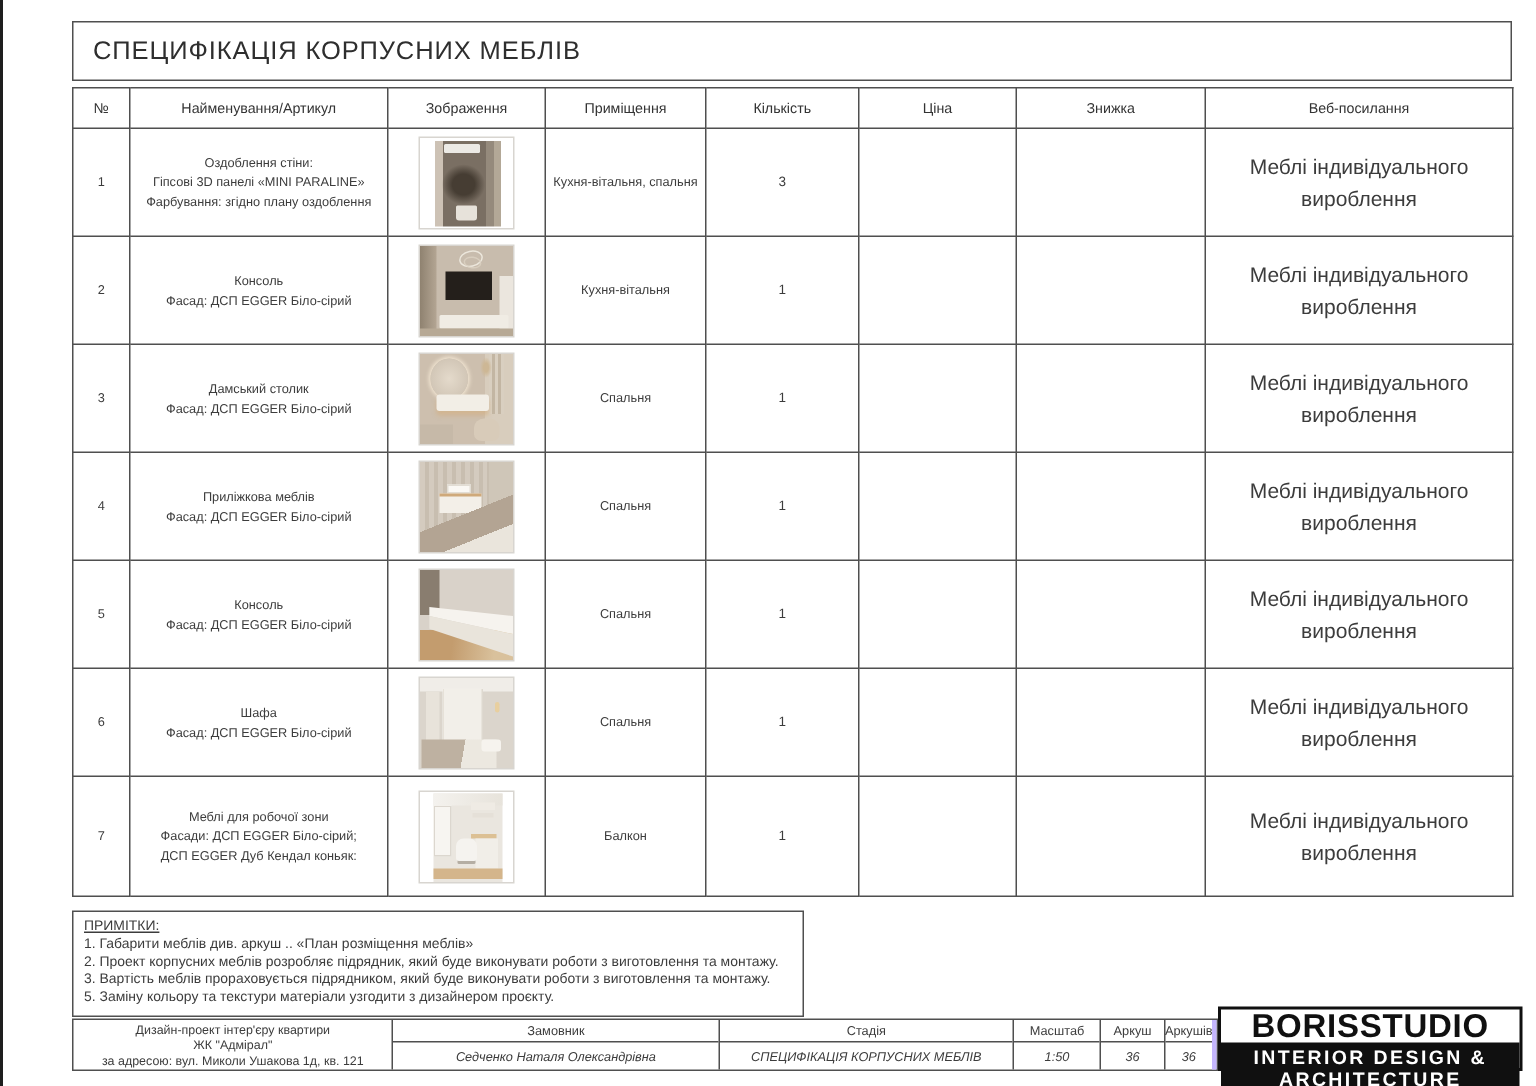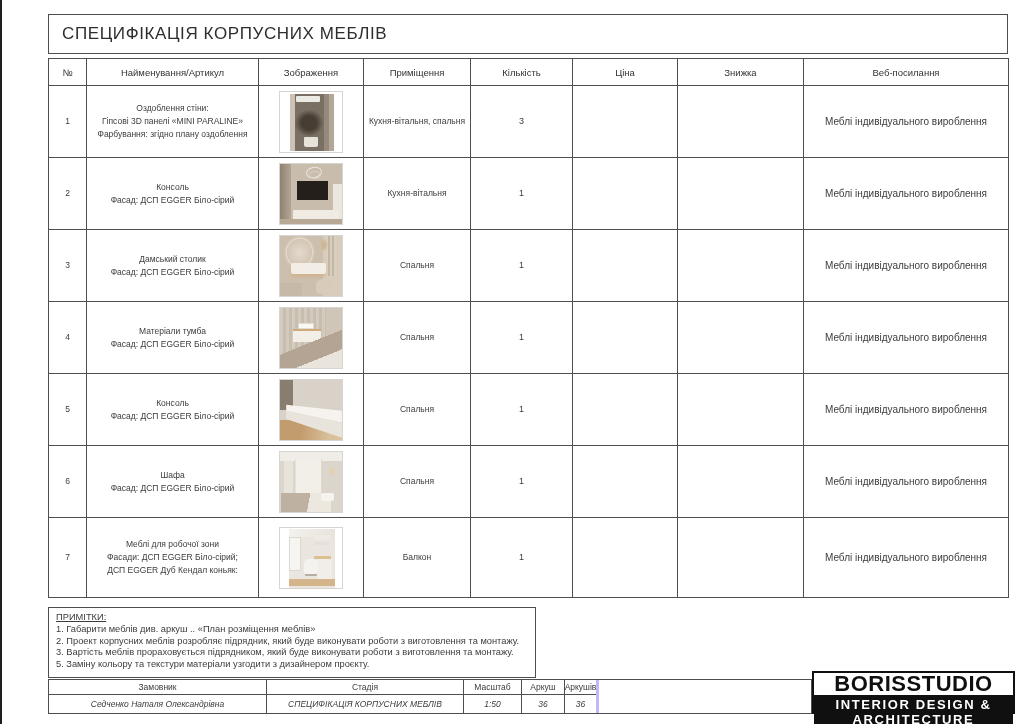--- a/index.html
+++ b/index.html
@@ -15,21 +15,21 @@
   
   table { width:960px; margin-top:4px; border-collapse:collapse; table-layout:fixed; }
   th,td { border:1px solid #4f4f4f; text-align:center; vertical-align:middle; padding:2px; }
   th { font-weight:normal; font-size:9.5px; height:27px; color:#333; }
   td { font-size:8.5px; line-height:1.5; }
   tr.r { height:72px; }
   tr.r-last { height:80px; }
   .nl { display:block; }
   .qty { font-size:9px; }
   .room { font-size:8.5px; }
-  .link { font-size:10px; }
+  .link { font-size:14px; }
 
   
   .thumb { width:64px; height:62px; background:#fff; border:1px solid #d8d5d0; margin:0 auto; position:relative; overflow:hidden; }
   .thumb i { position:absolute; display:block; }
   .t1-wall { left:10px; top:2px; width:44px; height:57px; background:linear-gradient(to right,#cdc2b5 0 5px,#7a6f63 5px 34px,#958a7c 34px 39px,#b3a897 39px 44px); }
   .t1-ac { left:16px; top:4px; width:24px; height:6px; background:#eceae5; border-radius:1px; }
   .t1-plant { left:14px; top:17px; width:30px; height:28px; background:radial-gradient(ellipse at 50% 50%,#463d33 0 35%,rgba(70,61,51,.5) 52%,rgba(70,61,51,0) 68%); }
   .t1-pot { left:24px; top:45px; width:14px; height:10px; background:#e7e2da; border-radius:1px 1px 2px 2px; }
 
   .t2-bg { inset:0; background:#c8bcad; }
@@ -200,21 +200,21 @@
         <td class="room">Спальня</td>
         <td class="qty">1</td>
         <td></td>
         <td></td>
         <td class="link">Меблі індивідуального вироблення</td>
       </tr>
 
       <tr class="r">
         <td>4</td>
         <td>
-          <span class="nl">Матеріали тумба</span>
+          <span class="nl">Приліжкова меблів</span>
           <span class="nl">Фасад: ДСП EGGER Біло-сірий</span>
         </td>
         <td>
           <div class="thumb">
             <i class="t4-bg"></i>
             <i class="t4-rwall"></i>
             <i class="t4-decor"></i>
             <i class="t4-stand"></i>
             <i class="t4-blanket"></i>
           </div>
@@ -303,20 +303,25 @@
 
   <div class="notes">
     <span class="notes-heading">ПРИМІТКИ:</span>
     <div>1. Габарити меблів див. аркуш .. «План розміщення меблів»</div>
     <div>2. Проект корпусних меблів розробляє підрядник, який буде виконувати роботи з виготовлення та монтажу.</div>
     <div>3. Вартість меблів прораховується підрядником, який буде виконувати роботи з виготовлення та монтажу.</div>
     <div>5. Заміну кольору та текстури матеріали узгодити з дизайнером проєкту.</div>
   </div>
 
   <div class="footer">
+    <div class="fcell f-project">
+      <div>Дизайн-проект інтер'єру квартири</div>
+      <div>ЖК "Адмірал"</div>
+      <div>за адресою: вул. Миколи Ушакова 1д, кв. 121</div>
+    </div>
     <div class="fcell f-split f-customer">
       <div class="flabel">Замовник</div>
       <div class="fvalue">Седченко Наталя Олександрівна</div>
     </div>
     <div class="fcell f-split f-stage">
       <div class="flabel">Стадія</div>
       <div class="fvalue">СПЕЦИФІКАЦІЯ КОРПУСНИХ МЕБЛІВ</div>
     </div>
     <div class="fcell f-split f-scale">
       <div class="flabel">Масштаб</div>

